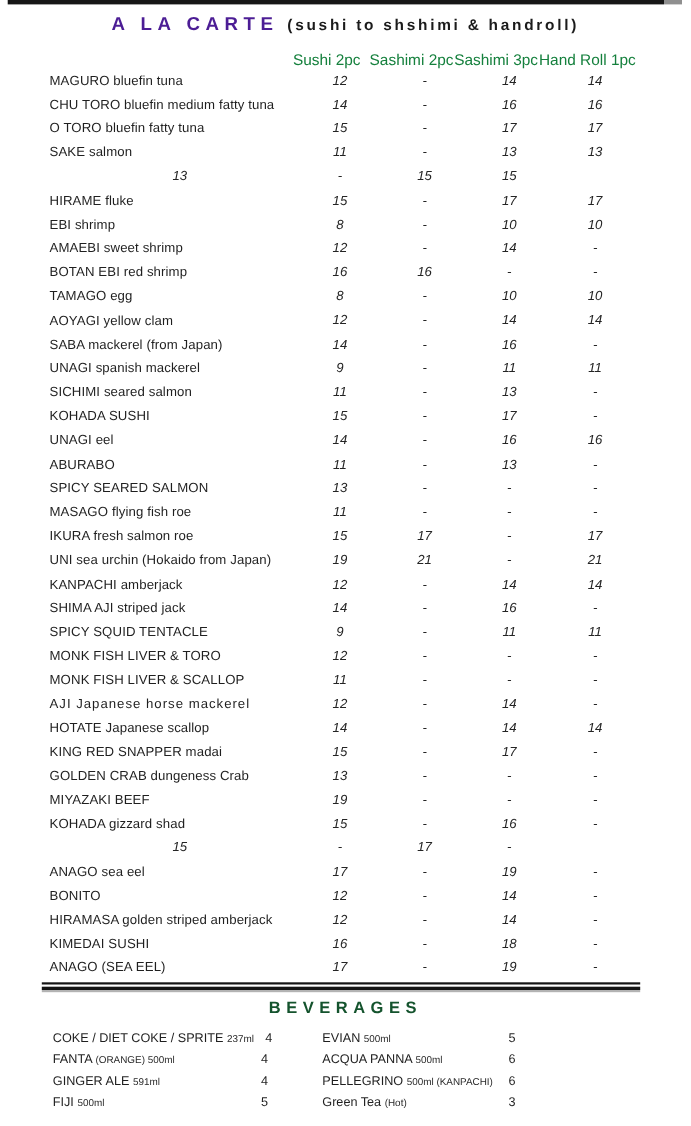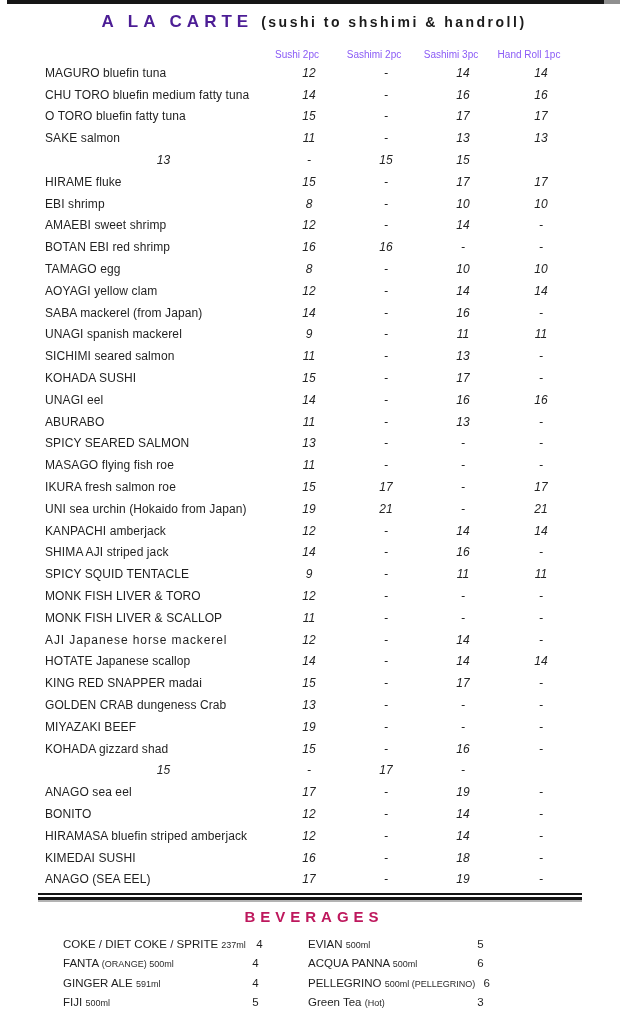--- a/index.html
+++ b/index.html
@@ -37,22 +37,22 @@
   .menu-table{margin-top:14px;}
   .grid-row{
     display:grid;
     grid-template-columns:213px 78px 76px 78px 78px;
     padding-left:45px;
     align-items:center;
   }
   .thead{height:16px;}
   .col-head{
     text-align:center;
-    font-size:10px;
-    color:#8b5cf6;
+    font-size:14px;
+    color:#15803d;
     white-space:nowrap;
   }
   .item-row{height:21.8px;}
   .item-name{
     font-size:12px;
     letter-spacing:0.1px;
     white-space:nowrap;
     color:#1f1f1f;
   }
   .item-name.spaced{letter-spacing:0.9px;}
@@ -75,26 +75,25 @@
     margin-left:38px;
     height:2px;
     background:#b3b3b3;
   }
   .bev-heading{
     margin-top:6px;
     text-align:center;
     font-size:15px;
     font-weight:bold;
     letter-spacing:5px;
-    color:#be185d;
+    color:#14532d;
   }
   .bev-grid{
     display:flex;
     margin-top:9px;
-    padding-left:15px;
   }
   .bev-col{
     margin-left:48px;
     width:210px;
   }
   .bev-col.right{
     margin-left:35px;
     width:190px;
   }
   .bev-row{
@@ -411,21 +410,21 @@
 
   <div class="grid-row item-row">
     <div class="item-name">BONITO</div>
     <div class="price">12</div>
     <div class="price">-</div>
     <div class="price">14</div>
     <div class="price">-</div>
   </div>
 
   <div class="grid-row item-row">
-    <div class="item-name">HIRAMASA bluefin striped amberjack</div>
+    <div class="item-name">HIRAMASA golden striped amberjack</div>
     <div class="price">12</div>
     <div class="price">-</div>
     <div class="price">14</div>
     <div class="price">-</div>
   </div>
 
   <div class="grid-row item-row">
     <div class="item-name">KIMEDAI SUSHI</div>
     <div class="price">16</div>
     <div class="price">-</div>
@@ -475,21 +474,21 @@
     <div class="bev-name"><span class="bn">EVIAN</span> <span class="bev-detail">500ml</span></div>
     <div class="bev-price">5</div>
   </div>
 
   <div class="bev-row">
     <div class="bev-name"><span class="bn">ACQUA PANNA</span> <span class="bev-detail">500ml</span></div>
     <div class="bev-price">6</div>
   </div>
 
   <div class="bev-row">
-    <div class="bev-name"><span class="bn">PELLEGRINO</span> <span class="bev-detail">500ml (PELLEGRINO)</span></div>
+    <div class="bev-name"><span class="bn">PELLEGRINO</span> <span class="bev-detail">500ml (KANPACHI)</span></div>
     <div class="bev-price">6</div>
   </div>
 
   <div class="bev-row">
     <div class="bev-name"><span class="bn">Green Tea</span> <span class="bev-detail">(Hot)</span></div>
     <div class="bev-price">3</div>
   </div>
 </div>
   </div>
 

